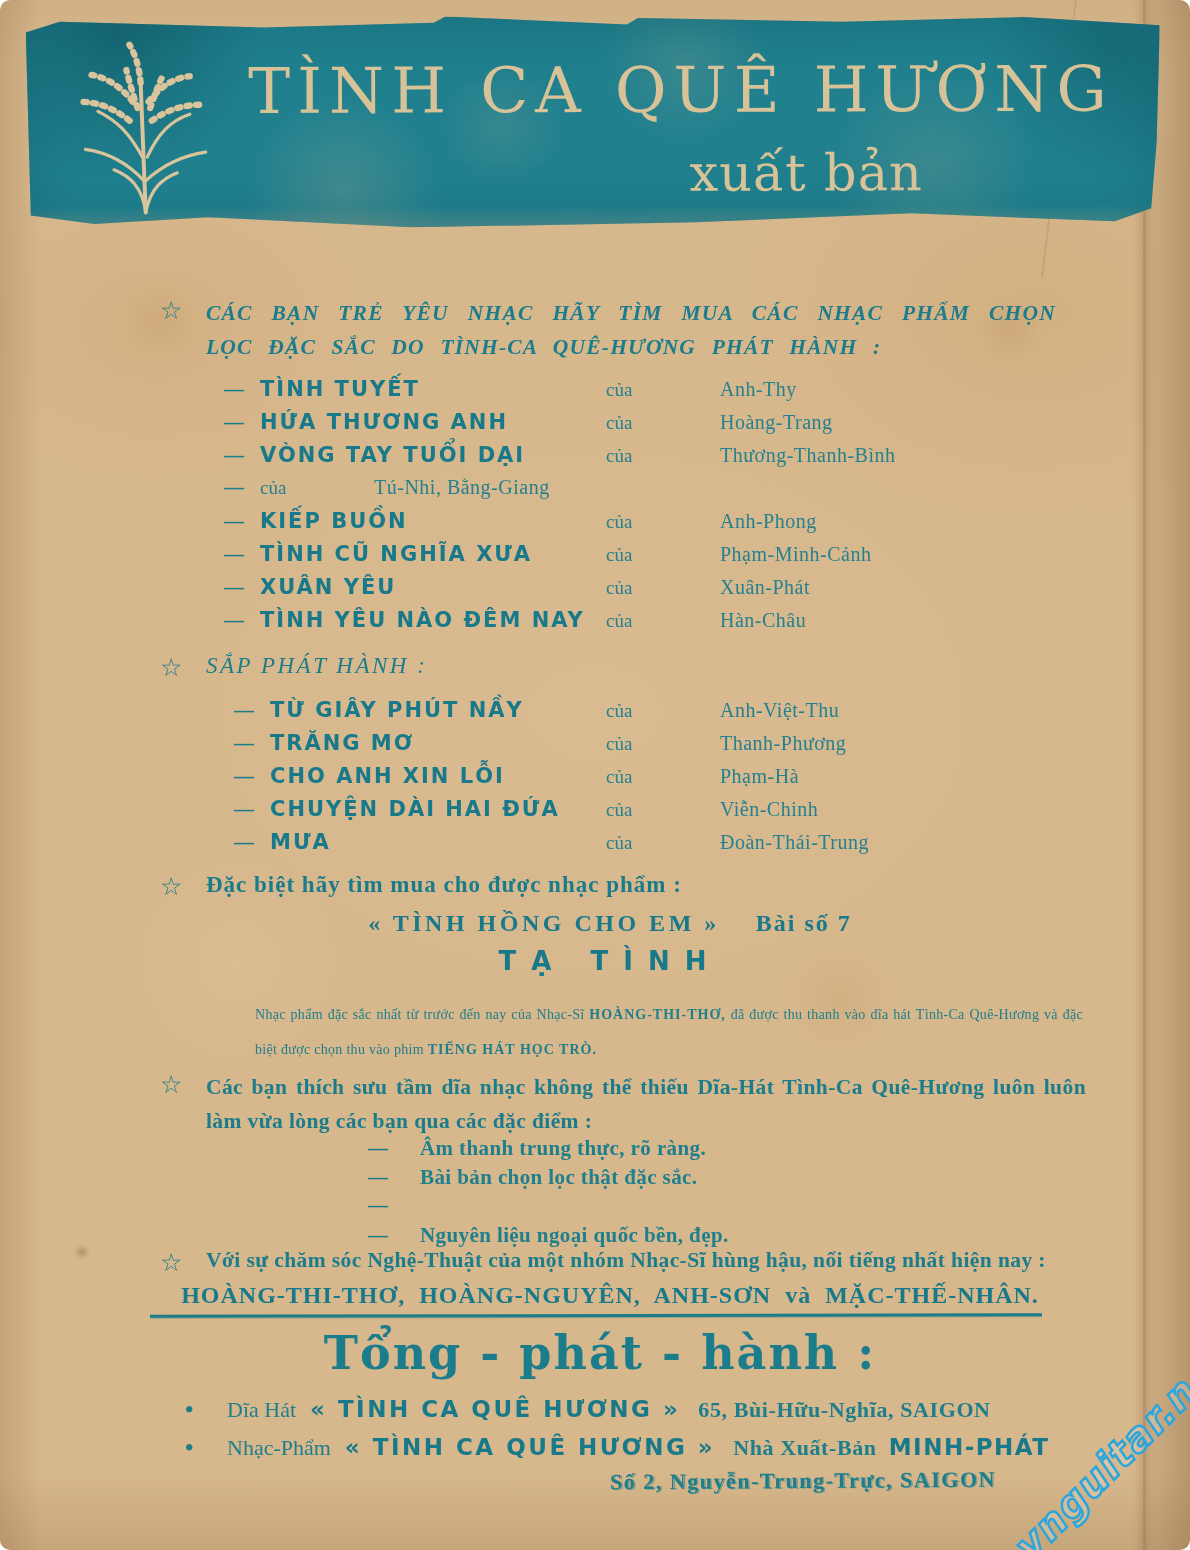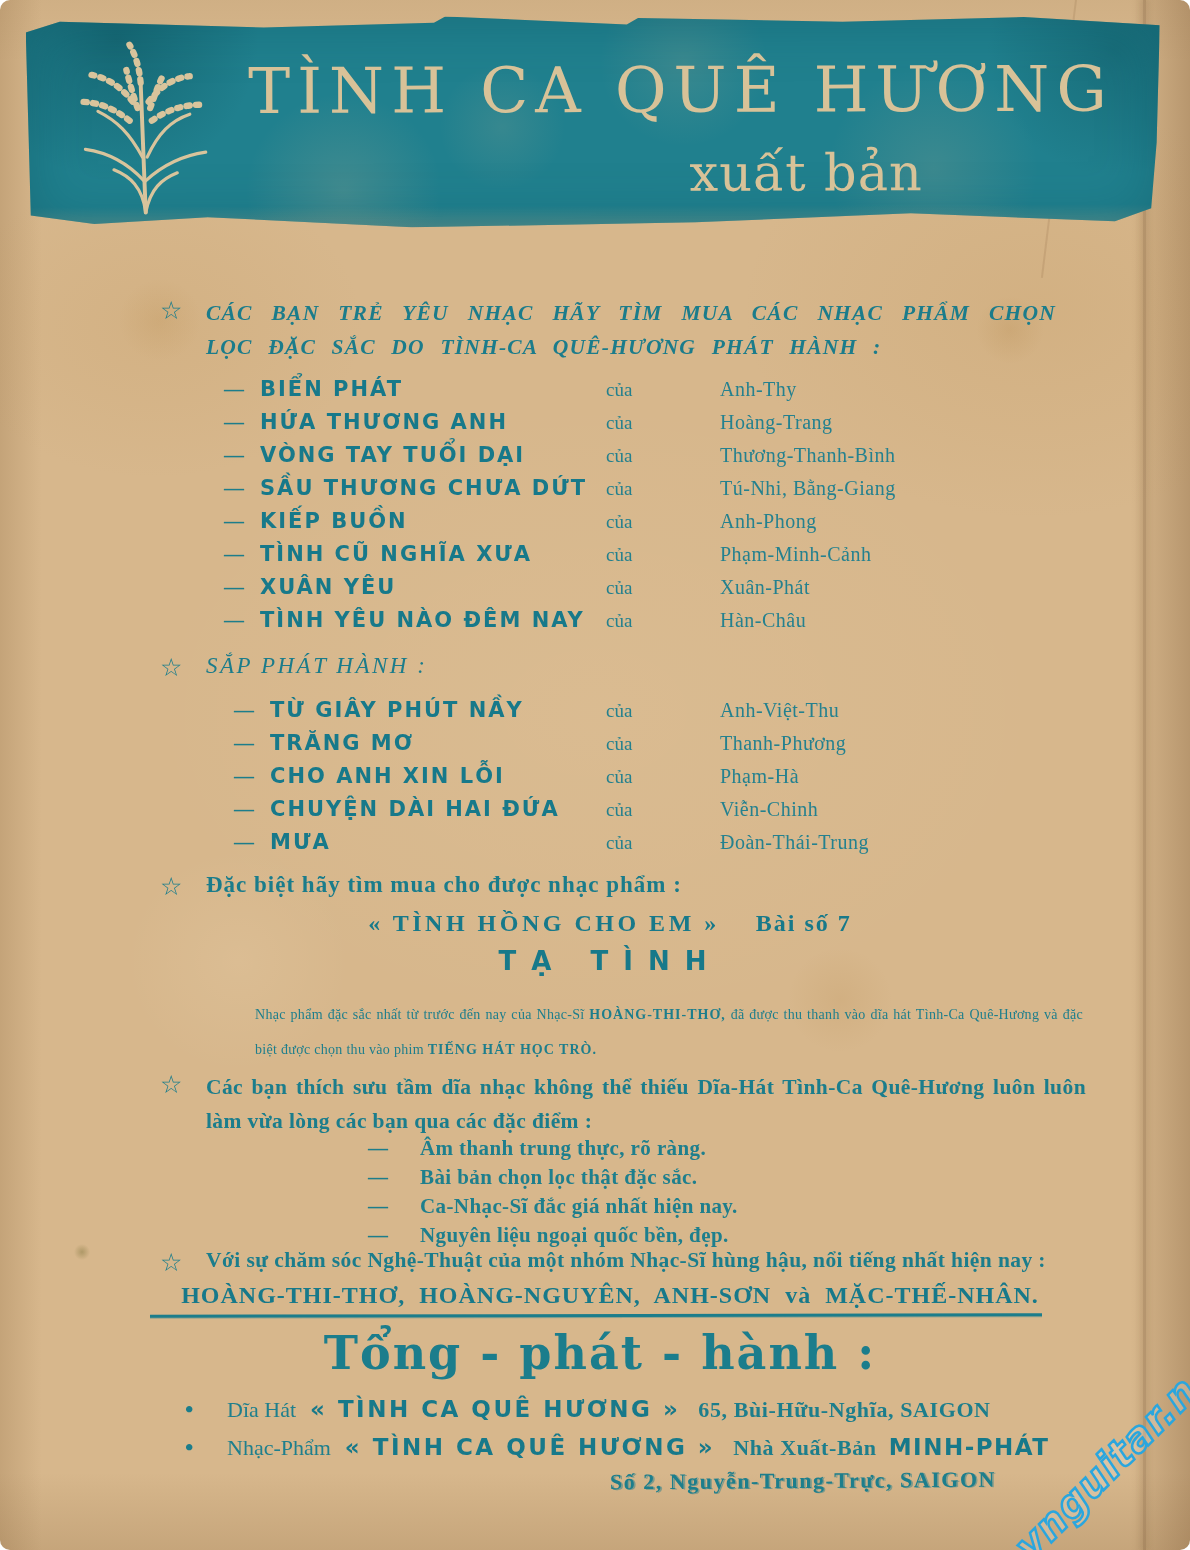--- a/index.html
+++ b/index.html
@@ -137,39 +137,38 @@
   </div>
 
   <div class="lead-block" style="left:160px;top:296px;">
     <span class="star">☆</span>
     <p class="intro-text">CÁC BẠN TRẺ YÊU NHẠC HÃY TÌM MUA CÁC NHẠC PHẨM CHỌN LỌC ĐẶC SẮC DO TÌNH-CA QUÊ-HƯƠNG PHÁT HÀNH :</p>
   </div>
 
   <div class="list" style="top:377px;">
     <div class="row">
         <span class="dash">—</span>
-        <span class="t">BIỂN PHÁT</span>
+        <span class="t">TÌNH TUYẾT</span>
         <span class="c">của</span>
         <span class="a">Anh-Thy</span>
       </div>
     <div class="row">
         <span class="dash">—</span>
         <span class="t">HỨA THƯƠNG ANH</span>
         <span class="c">của</span>
         <span class="a">Hoàng-Trang</span>
       </div>
     <div class="row">
         <span class="dash">—</span>
         <span class="t">VÒNG TAY TUỔI DẠI</span>
         <span class="c">của</span>
         <span class="a">Thương-Thanh-Bình</span>
       </div>
     <div class="row">
         <span class="dash">—</span>
-        <span class="t">SẦU THƯƠNG CHƯA DỨT</span>
         <span class="c">của</span>
         <span class="a">Tú-Nhi, Bằng-Giang</span>
       </div>
     <div class="row">
         <span class="dash">—</span>
         <span class="t">KIẾP BUỒN</span>
         <span class="c">của</span>
         <span class="a">Anh-Phong</span>
       </div>
     <div class="row">
@@ -248,21 +247,20 @@
     <div class="feature-row">
         <span class="dash">—</span>
         <span class="f">Âm thanh trung thực, rõ ràng.</span>
       </div>
     <div class="feature-row">
         <span class="dash">—</span>
         <span class="f">Bài bản chọn lọc thật đặc sắc.</span>
       </div>
     <div class="feature-row">
         <span class="dash">—</span>
-        <span class="f">Ca-Nhạc-Sĩ đắc giá nhất hiện nay.</span>
       </div>
     <div class="feature-row">
         <span class="dash">—</span>
         <span class="f">Nguyên liệu ngoại quốc bền, đẹp.</span>
       </div>
   </div>
 
   <div class="lead-block" style="left:160px;top:1248px;">
     <span class="star">☆</span>
     <p class="credits-lead" style="margin:0 0 1px 46px;">Với sự chăm sóc Nghệ-Thuật của một nhóm Nhạc-Sĩ hùng hậu, nổi tiếng nhất hiện nay :</p>

